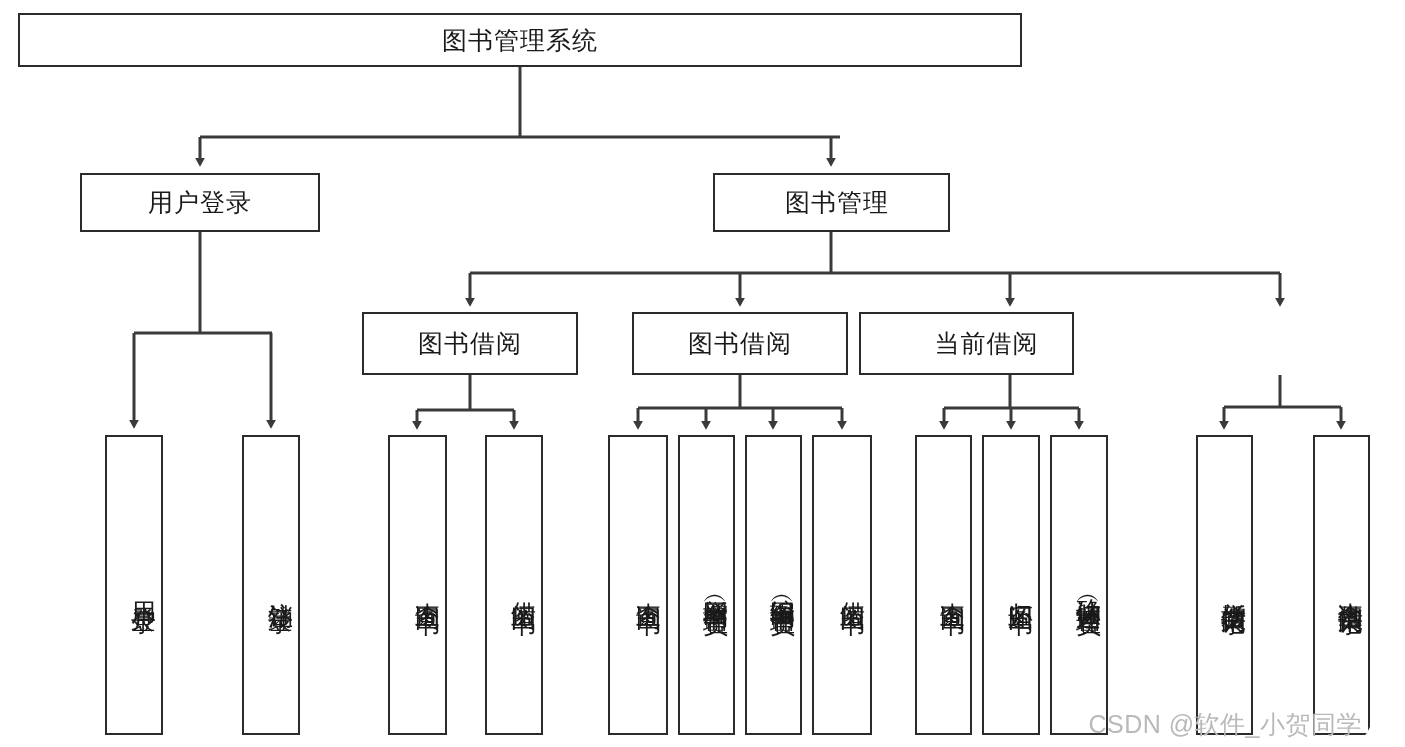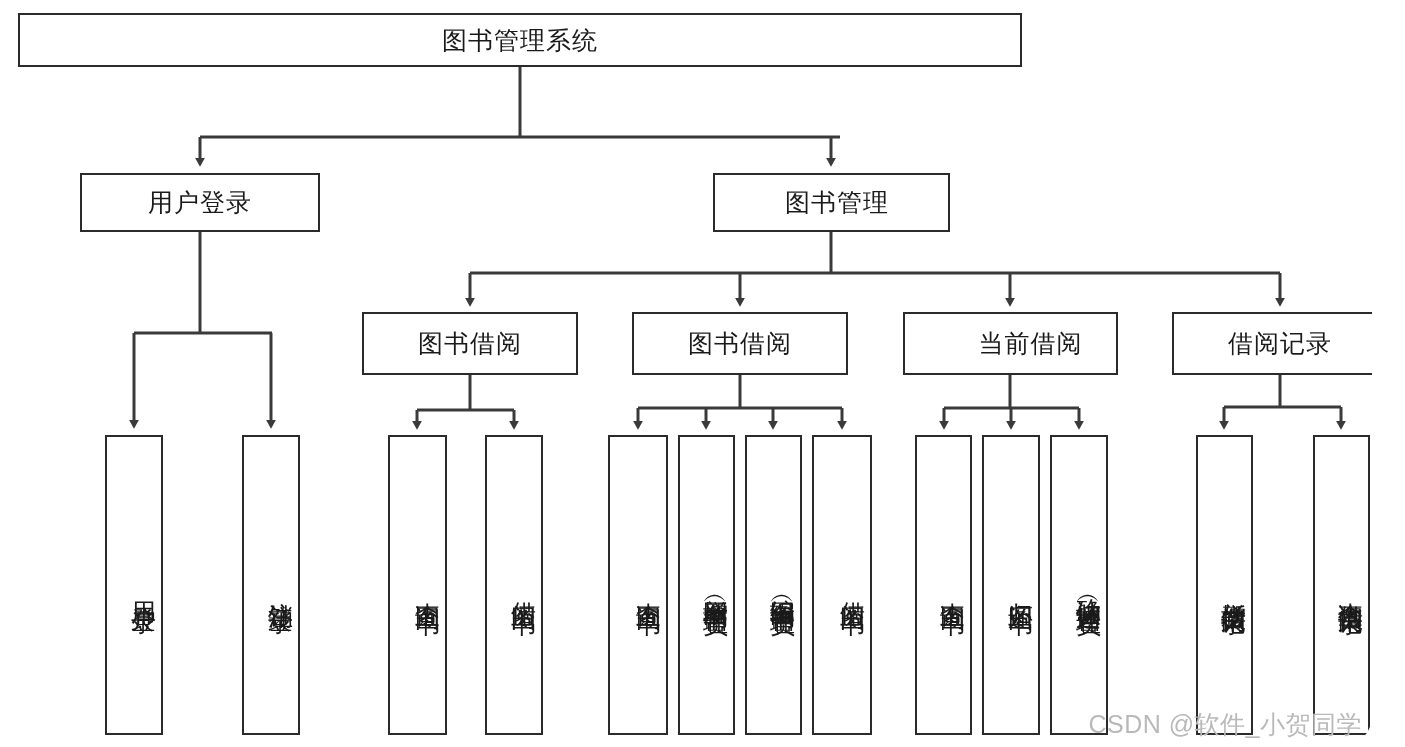--- a/index.html
+++ b/index.html
@@ -131,25 +131,22 @@
   <div class="node horiz" style="left:713px; top:173px; width:237px; height:59px;padding-left:11px;">
     <span class="node-label">图书管理</span>
   </div>
 
   <div class="node horiz" style="left:362px; top:312px; width:216px; height:63px;">
     <span class="node-label">图书借阅</span>
   </div>
   <div class="node horiz" style="left:632px; top:312px; width:216px; height:63px;align-items:center;">
     <span class="node-label">图书借阅</span>
   </div>
-  <div class="node horiz" style="left:903px; top:312px; width:215px; height:63px;padding-left:40px;">
+  <div class="node horiz" style="left:859px; top:312px; width:215px; height:63px;padding-left:40px;">
     <span class="node-label">当前借阅</span>
-  </div>
-  <div class="node horiz" style="left:1172px; top:312px; width:216px; height:63px;">
-    <span class="node-label">借阅记录</span>
   </div>
 
   <div class="node vert" style="left:105px; top:435px; width:58px; height:300px;">
     <span class="node-label">用户登录</span>
   </div>
   <div class="node vert" style="left:242px; top:435px; width:58px; height:300px;">
     <span class="node-label">注销登录</span>
   </div>
 
   <div class="node vert" style="left:388px; top:435px; width:59px; height:300px;">

